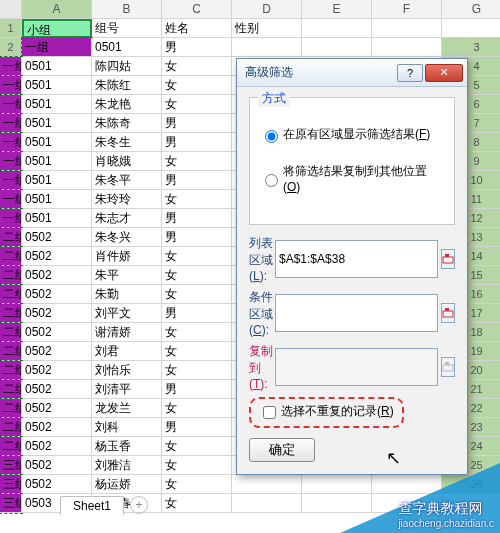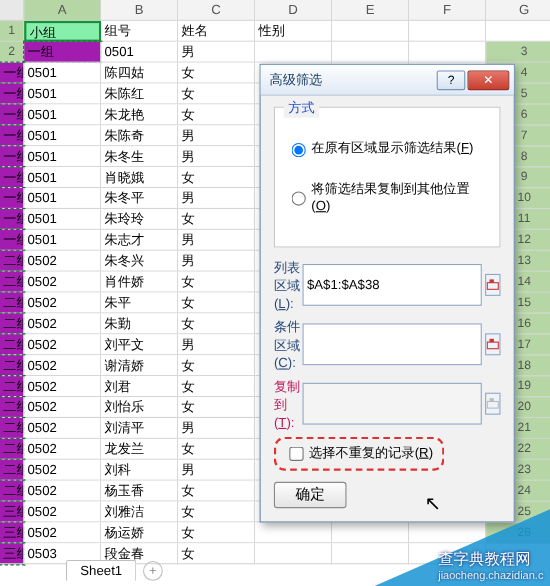--- a/index.html
+++ b/index.html
@@ -7,21 +7,21 @@
   .sheet{display:grid;grid-template-columns:22px 70px 70px 70px 70px 70px 70px 70px;position:absolute;top:0;left:0}
   .hcell,.rcell,.cell{border-right:1px solid #d4d4d4;border-bottom:1px solid #d4d4d4;height:19px;line-height:19px;padding:0 3px;overflow:hidden;white-space:nowrap;background:#fff}
   .hcell{background:#f3f3f3;text-align:center;color:#555}
   .rcell{background:#f3f3f3;text-align:center;color:#555;font-size:11px}
   .hsel{background:#b6d6a6}
   .rsel{background:#b6d6a6}
   .corner{background:#e8e8e8}
   .selcol{background:#a21caf}
   .a1{background:#86efac;border:2px solid #1a8f3a;height:19px}
   .marq{outline:1.5px dashed #0b7b2f}
-  .tabbar{position:absolute;left:60px;bottom:5px;display:flex;align-items:flex-end;gap:6px}
+  .tabbar{position:absolute;left:60px;bottom:18px;display:flex;align-items:flex-start;gap:6px}
   .tab{border:1px solid #bfbfbf;border-bottom:none;background:#fff;padding:2px 12px;font-size:12px;border-radius:2px 2px 0 0}
   .tabplus{width:18px;height:18px;border:1px solid #bfbfbf;border-radius:9px;text-align:center;line-height:16px;color:#888}
   .cursor{position:absolute;left:386px;top:447px;font-size:18px;color:#000}
   .watermark{position:absolute;right:0;bottom:0;width:160px;height:70px}
   .wmtri{position:absolute;right:0;bottom:0;width:0;height:0;border-left:160px solid transparent;border-bottom:70px solid #1893d4;opacity:.85}
   .wmtext{position:absolute;right:6px;bottom:4px;color:#fff;font-size:14px;text-shadow:0 0 3px #005}
   
   .dlg{position:absolute;left:236px;top:58px;width:232px;background:#f1f1f1;border:1px solid #6b8aab;box-shadow:2px 3px 8px rgba(0,0,0,.35)}
   .titlebar{height:28px;background:linear-gradient(#fdfefe,#dfe9f5);display:flex;align-items:center;padding:0 4px;border-bottom:1px solid #b7c6d9}
   .ttext{flex:1;padding-left:4px;color:#1a3c66}

